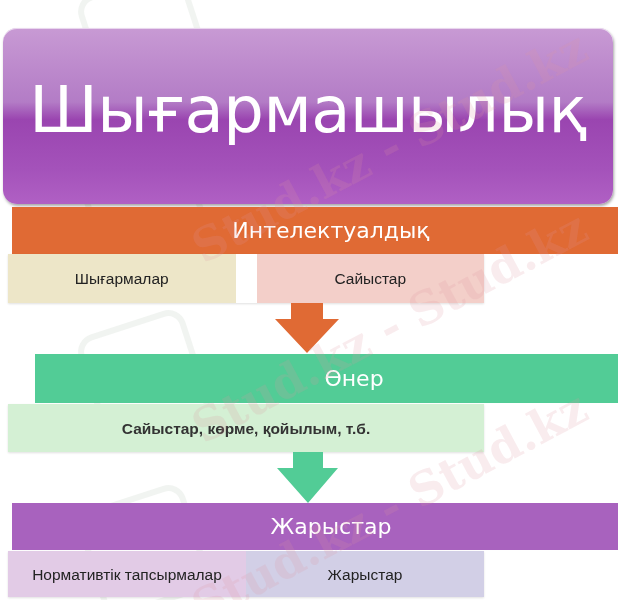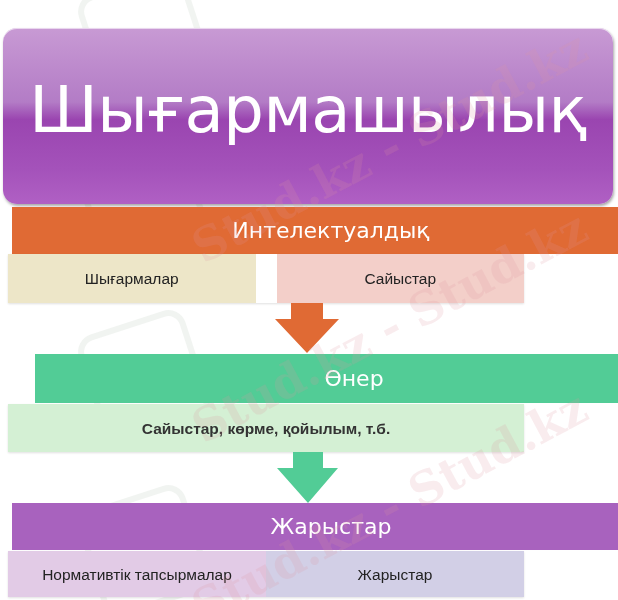--- a/index.html
+++ b/index.html
@@ -15,21 +15,21 @@
   .title-text {
     color:#ffffff; font-size:64px; font-family:"DejaVu Sans", sans-serif; letter-spacing:-0.5px;
     margin-top:-12px;
   }
   .header {
     position:absolute; left:12px; width:590px; height:47px;
     display:flex; align-items:center; justify-content:center;
     color:#ffffff; font-size:22px; font-family:"DejaVu Sans", sans-serif;padding-left:24px;
   }
   .subrow {
-    position:absolute; left:8px; width:516px; display:flex;
+    position:absolute; left:8px; width:476px; display:flex;
     box-shadow: 0 1px 2px rgba(0,0,0,0.12);
   }
   .cell {
     flex:1; display:flex; align-items:center; justify-content:center; text-align:center;
     font-family:"Liberation Sans", sans-serif; font-size:15.5px; color:#222222; line-height:17px;
     padding:0 8px;
   }
   .cell.bold { font-weight:bold; color:#333; }
   .arrow { position:absolute; }
   .watermark {

